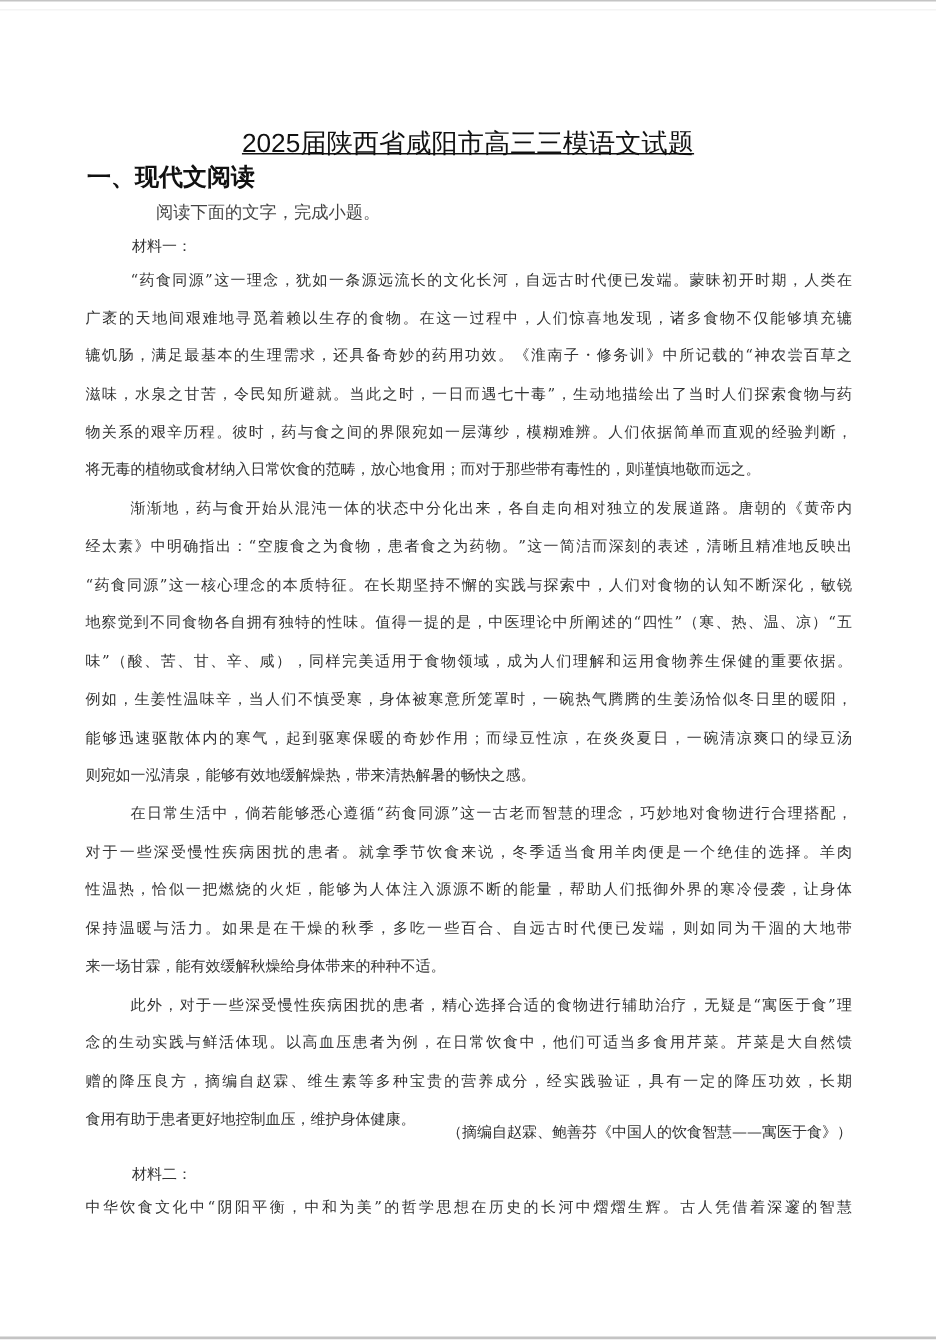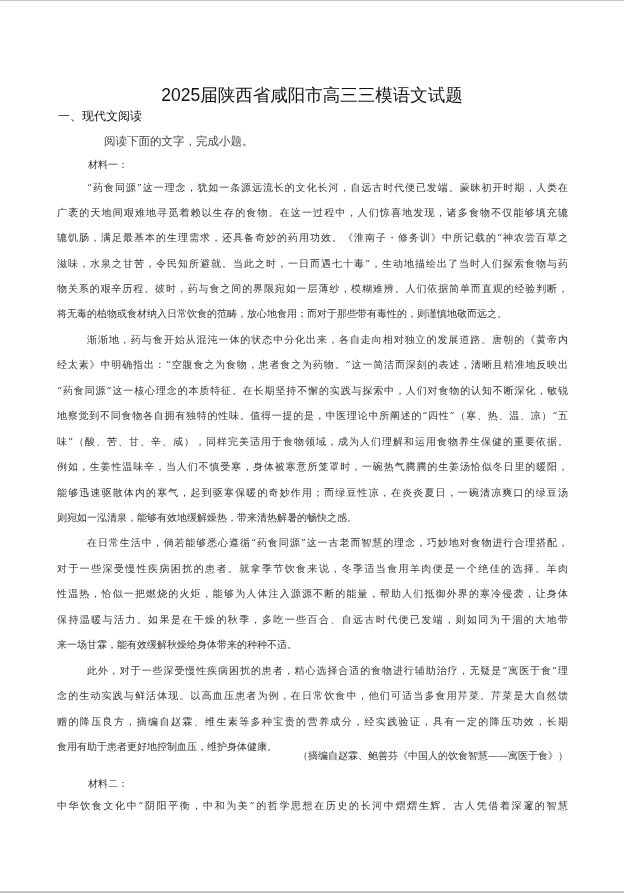--- a/index.html
+++ b/index.html
@@ -7,25 +7,25 @@
     width: 624px; height: 893px; background: #ffffff; position: relative; overflow: hidden;
     font-family: "DejaVu Serif", "Liberation Serif", serif; color: #222;
   }
   .edge-top { position: absolute; left: 0; top: 0; width: 624px; height: 1px; background: #c4c4c4; }
   .edge-top2 { position: absolute; left: 0; top: 6px; width: 624px; height: 1px; background: #f4f4f4; }
   .edge-bottom { position: absolute; left: 0; bottom: 0; width: 624px; height: 2px; background: #c4c4c4; }
   .page { position: absolute; left: 57px; top: 0; width: 511px; }
   .title {
     position: absolute; left: -57px; width: 624px; top: 83px; text-align: center;
     font-family: "Liberation Sans", "DejaVu Sans", sans-serif; font-size: 17.5px; font-weight: normal;
-    color: #111; letter-spacing: 0px; margin: 0;
+    color: #111; letter-spacing: 0px; margin: 0; text-decoration: underline;
   }
   .section {
     position: absolute; left: 1px; top: 108px; font-family: "DejaVu Sans", sans-serif;
-    font-size: 12px; font-weight: normal; color: #111; margin: 0;
+    font-size: 16px; font-weight: bold; color: #111; margin: 0;
   }
   .line {
     position: absolute; left: 0; width: 511px; font-size: 10px; line-height: 16px;
     white-space: nowrap; color: #333; text-align: justify; text-align-last: justify;
     letter-spacing: 0px;
   }
   .line.indent { padding-left: 30px; width: 481px; }
   .line.last { text-align-last: left; }
   .line.instr { left: 47px; width: auto; text-align-last: left; font-family: "DejaVu Sans", sans-serif; font-size: 11.5px; color: #444; }
   .line.label { left: 31px; width: auto; text-align-last: left; }

